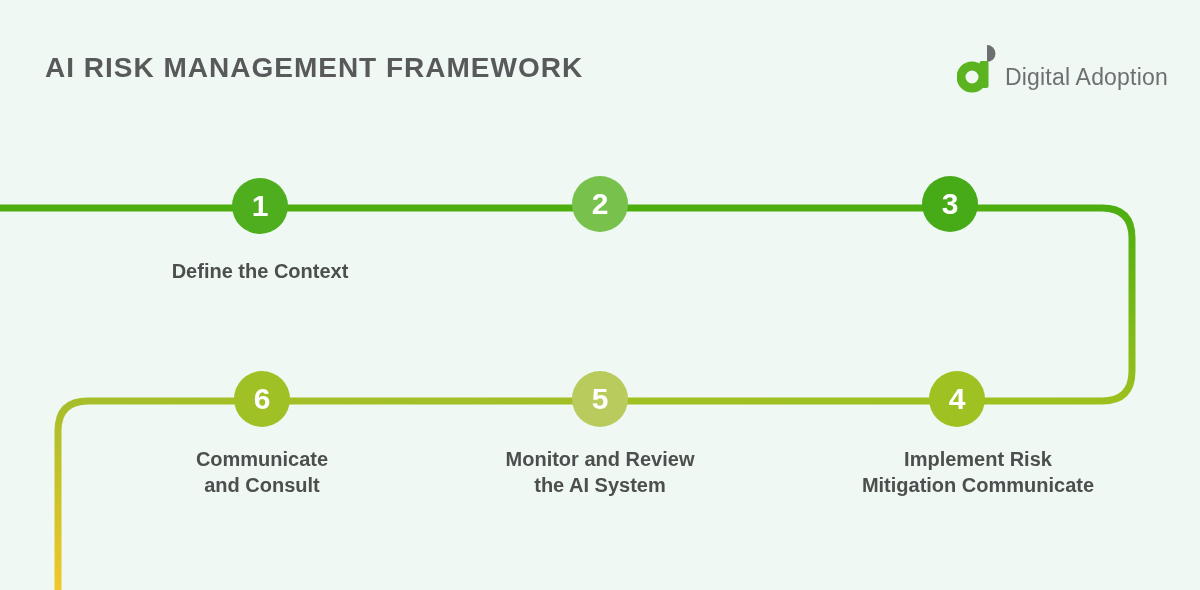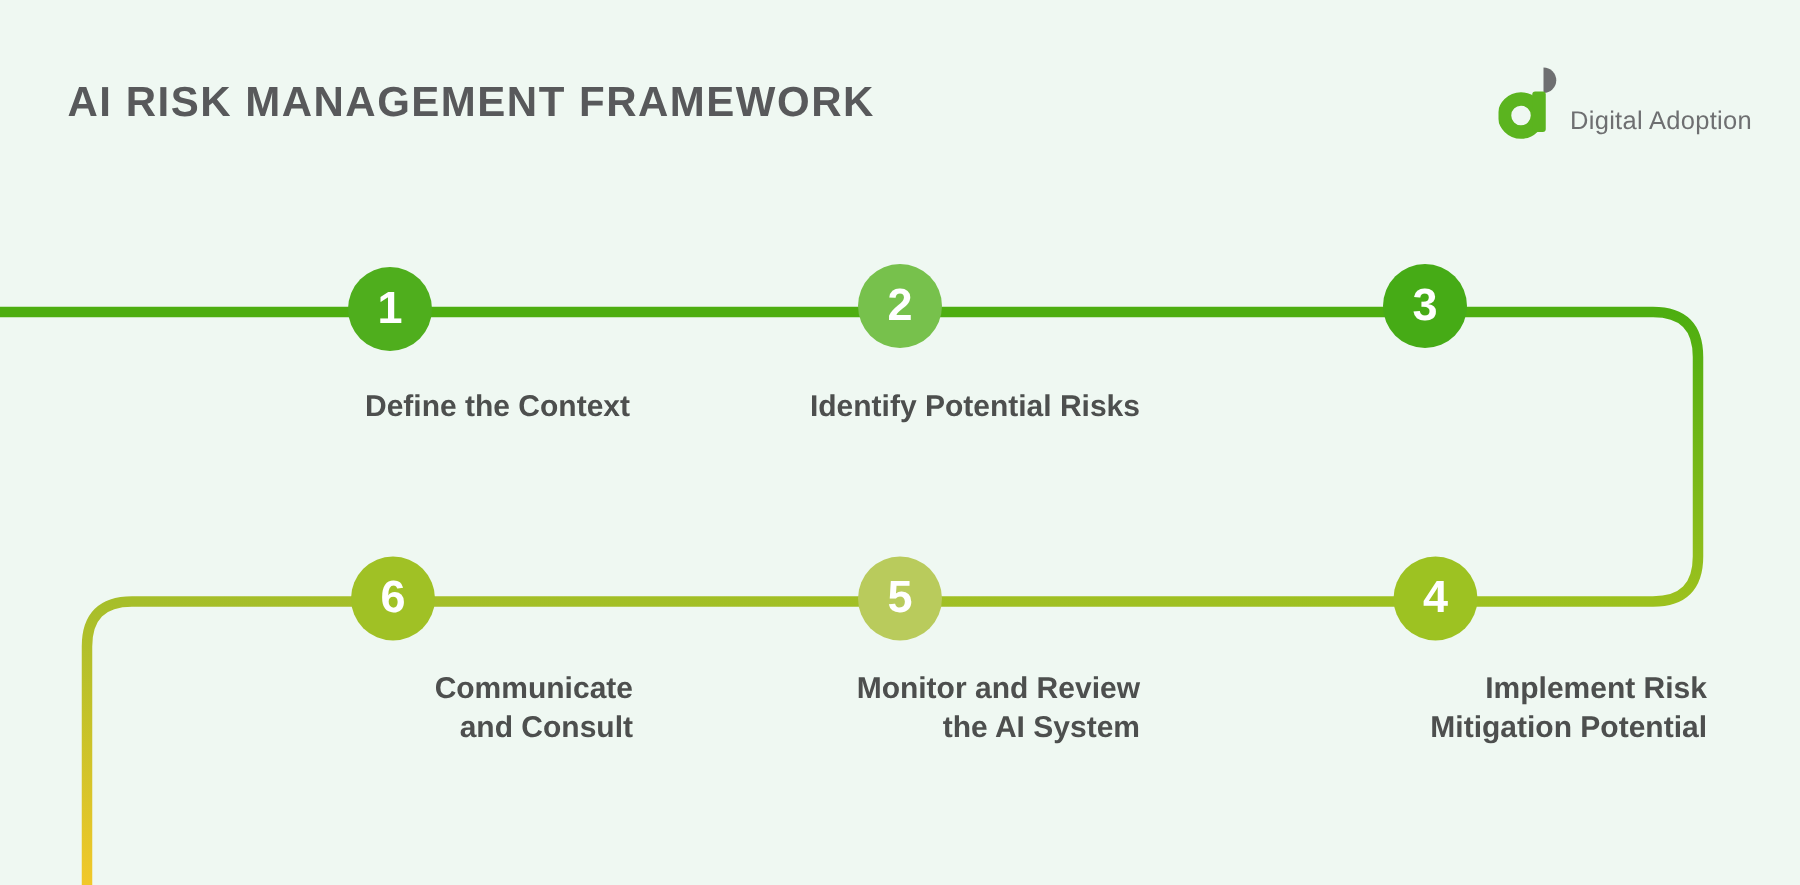--- a/index.html
+++ b/index.html
@@ -28,21 +28,21 @@
   .brand {
     position: absolute;
     right: 32px;
     top: 44px;
     display: flex;
     align-items: flex-end;
     z-index: 3;
   }
   .brand-mark { display: block; }
   .brand-name {
-    font-size: 17px;
+    font-size: 23px;
     color: #6E6F71;
     margin-left: 6px;
     padding-bottom: 3px;
     letter-spacing: 0.2px;
   }
 
   .flow-svg {
     position: absolute;
     left: 0; top: 0;
     width: 1200px; height: 590px;
@@ -58,21 +58,21 @@
     align-items: center;
     justify-content: center;
     color: #FFFFFF;
     font-size: 30px;
     font-weight: bold;
     z-index: 2;
   }
   .step-label {
     position: absolute;
     width: 320px;
-    text-align: right;
+    text-align: center;
     font-size: 20px;
     font-weight: bold;
     line-height: 26px;
     color: #4D4F4E;
     z-index: 2;
   }
   .step-label span { display: block; }
 
   
   #c1 { left: 232px; top: 178px; }
@@ -143,27 +143,23 @@
     <span>5</span>
   </div>
   <div class="step-circle" id="c6" style="background: rgb(160, 193, 37);">
     <span>6</span>
   </div>
 
   <div class="step-label" id="l1">
     <span>Define the Context</span>
     <span></span>
   </div>
-  <div class="step-label" id="l2">
-    <span>Identify Potential Risks</span>
-    <span></span>
-  </div>
   <div class="step-label" id="l4">
     <span>Implement Risk</span>
-    <span>Mitigation Potential</span>
+    <span>Mitigation Communicate</span>
   </div>
   <div class="step-label" id="l5">
     <span>Monitor and Review</span>
     <span>the AI System</span>
   </div>
   <div class="step-label" id="l6">
     <span>Communicate</span>
     <span>and Consult</span>
   </div>
 

